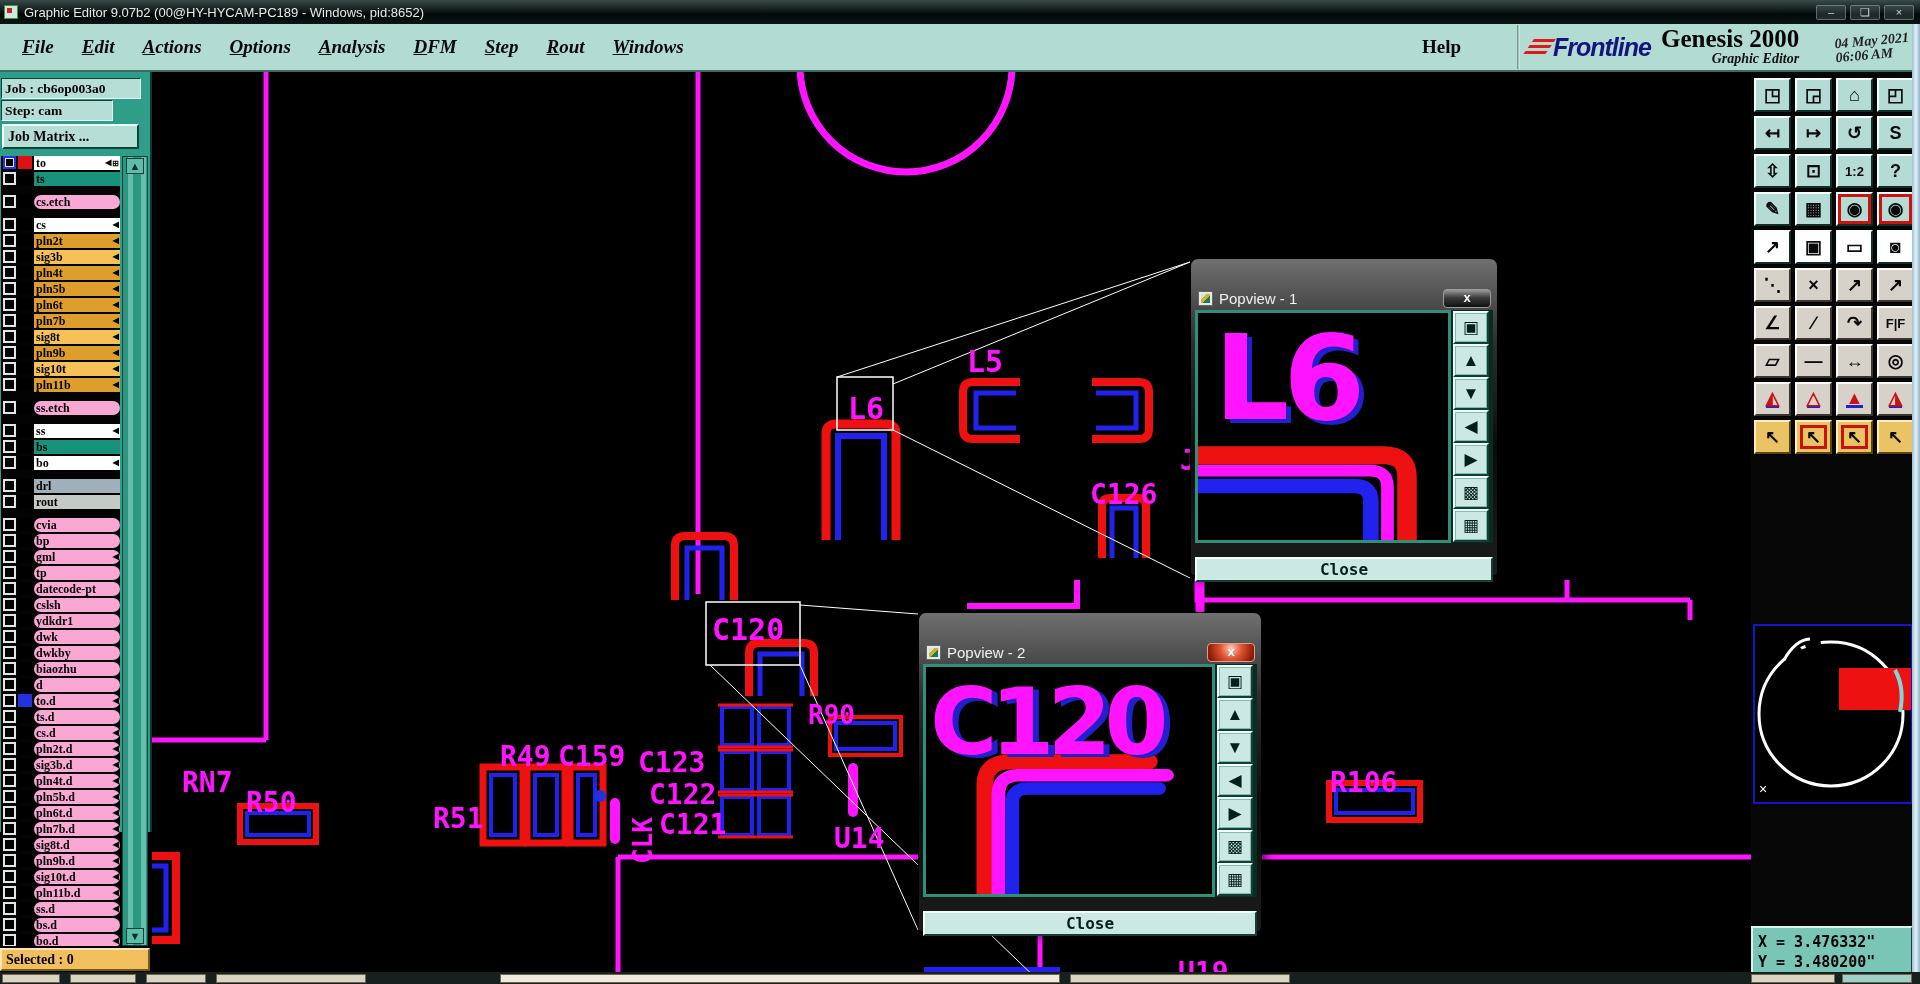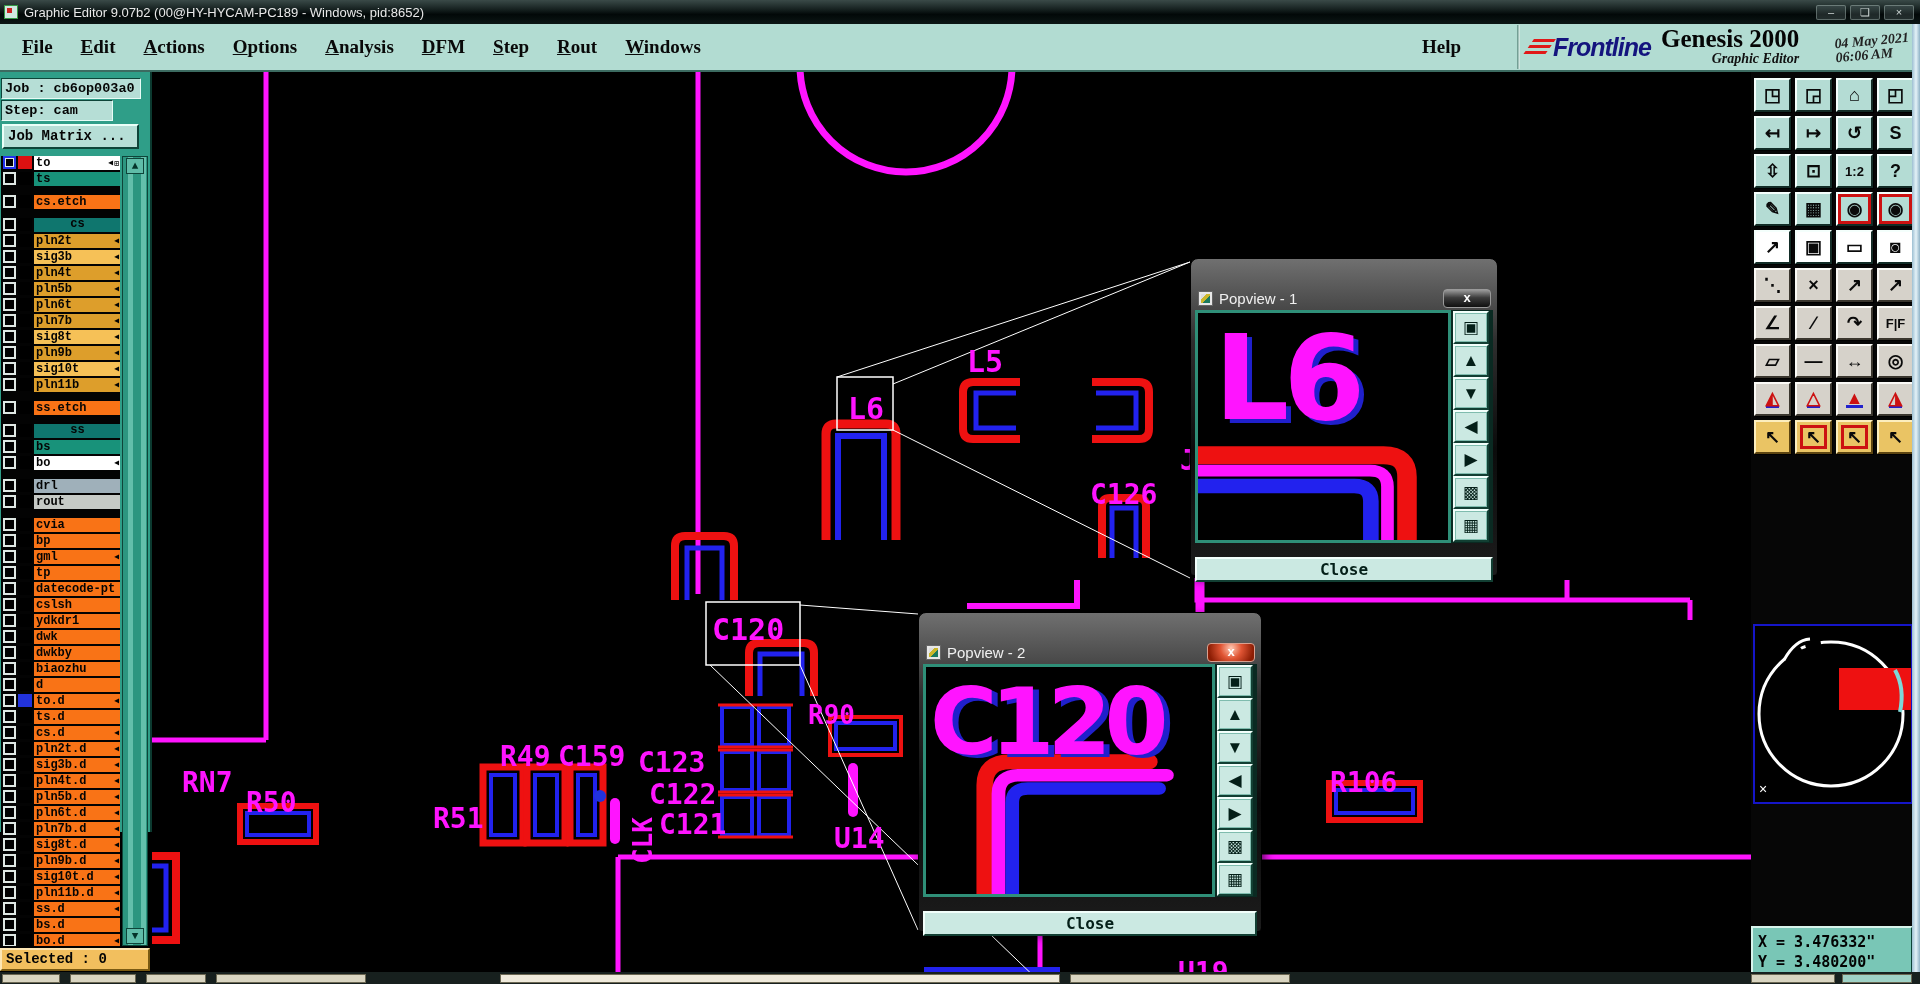--- a/index.html
+++ b/index.html
@@ -13,61 +13,61 @@
   #title-icon { width:14px; height:14px; margin:0 6px 0 4px; background:#cfe8e0; border:1px solid #394; position:relative; }
   #title-icon::after { content:""; position:absolute; left:2px; top:2px; width:5px; height:5px; background:#c22; }
   #win-controls { margin-left:auto; display:flex; gap:4px; margin-right:6px; }
   .win-ctl { width:30px; height:15px; text-align:center; line-height:13px; color:#cfd8d6; font-size:11px;
     background:rgba(120,140,138,.25); border:1px solid rgba(200,220,215,.35); border-radius:2px; }
 
   
   #menubar { position:absolute; left:0; top:24px; width:1920px; height:48px; background:#b2dcd2;
     border-bottom:2px solid #3c6b61; display:flex; align-items:center; z-index:29;
     font-family:"Liberation Serif",serif; font-weight:bold; font-size:19px; color:#090909; }
-  #menu-items { display:flex; gap:28px; padding-left:22px; }
+  #menu-items { display:flex; gap:28px; padding-left:22px;font-style:italic; }
   .menu-item { cursor:default; }
   .menu-item u { text-decoration:underline; }
   #menu-help { margin-left:auto; margin-right:56px; }
   #menu-sep { width:3px; height:44px; background:linear-gradient(90deg,#5d8d82,#e6f7f2); margin-right:8px; }
   #brand { display:flex; align-items:center; width:392px; height:30px; position:relative; }
   #brand-logo { display:flex; align-items:center; gap:3px; }
   .fl-lines { width:22px; height:17px; transform:skewX(-35deg);
     background:repeating-linear-gradient(180deg,#e01818 0 3px,transparent 3px 6px); }
   #fl-text { font-family:"Liberation Sans",sans-serif; font-style:italic; font-weight:bold; font-size:25px; color:#14147e; letter-spacing:-1px; }
   #brand-mid { margin-left:10px; text-align:right; }
   #brand-product { font-family:"Liberation Serif",serif; font-weight:bold; font-size:25px; color:#050505; line-height:24px; }
   #brand-sub { font-family:"Liberation Serif",serif; font-style:italic; font-weight:bold; font-size:14px; color:#111; }
   #brand-date { position:absolute; right:10px; top:2px; transform:rotate(-5deg);
     font-family:"Liberation Serif",serif; font-style:italic; font-size:14px; color:#222; line-height:14px; text-align:left; }
 
   
   #sidebar { position:absolute; left:0; top:72px; width:152px; height:760px; background:#2f9e88;
-    border-right:2px solid #0c3a30; z-index:20; font-family:Liberation Mono, monospace; }
+    border-right:2px solid #0c3a30; z-index:20; font-family:Liberation Serif, serif; }
   .side-field { position:absolute; left:1px; height:21px; background:#b6ded6; color:#050505;
     font-weight:bold; font-size:13.5px; line-height:19px; padding-left:3px;
     border:1px solid; border-color:#0e4439 #e7fcf6 #e7fcf6 #0e4439; white-space:nowrap; overflow:hidden; }
   #job-field  { top:6px;  width:140px; }
   #step-field { top:28px; width:112px; }
   #matrix-btn { position:absolute; left:2px; top:52px; width:137px; height:25px; background:#b6ded6;
     color:#050505; font-weight:bold; font-size:14px; line-height:21px; padding-left:4px;
     border:2px solid; border-color:#eafff8 #0e4439 #0e4439 #eafff8; }
   #layer-list { position:absolute; left:1px; top:84px; width:119px; height:790px; background:#030303; overflow:hidden; }
   .layer-row { display:flex; align-items:flex-start; height:14px; margin-bottom:2px; }
   .layer-gap { height:7px; }
   .chk { width:13px; height:13px; margin-left:2px; background:#000; border:2px solid #dfe8e4; box-shadow:inset 0 0 0 2px #000; flex:none; }
   .chk.sel { border-color:#2233ee; box-shadow:inset 0 0 0 1px #dfe8e4; }
   .swatch { width:14px; height:13px; margin-left:2px; background:#000; flex:none; }
   .lbar { flex:1; height:14px; margin-left:2px; display:flex; align-items:center; overflow:hidden;
     font-weight:bold; font-size:12px; color:#040404; padding:0 1px 0 2px; line-height:13px; white-space:nowrap; }
   .lbar .arr { margin-left:auto; font-size:8px; line-height:8px; }
   .lbar .xtr { font-size:8px; margin-left:1px; }
   .c-white   { background:#ffffff; }
   .c-teal    { background:#18927a; }
-  .c-cyan    { background:#f97316; }
-  .c-gold    { background:#0f766e;flex-direction:column; }
+  .c-cyan    { background:#f9a8d4;border-radius:7px; }
+  .c-gold    { background:#ffffff; }
   .c-gold2   { background:#dd9e2b; }
   .c-goldl   { background:#f6c157; }
   .c-grayblue{ background:#9fb0ba; }
   .c-gray    { background:#c6cac6; }
   #side-scroll { position:absolute; left:122px; top:84px; width:26px; height:790px;
     background:repeating-linear-gradient(90deg,#2c9680 0 5px,#63bfab 5px 10px,#2c9680 10px 13px);
     border:1px solid #0e4439; }
   .scroll-arrow { position:absolute; left:3px; width:18px; height:16px; color:#063; font-size:11px;
     text-align:center; line-height:15px; color:#04332a; background:#5fbca8; border:1px solid #0e4439; }
   #scroll-up { top:1px; } #scroll-dn { bottom:1px; }

